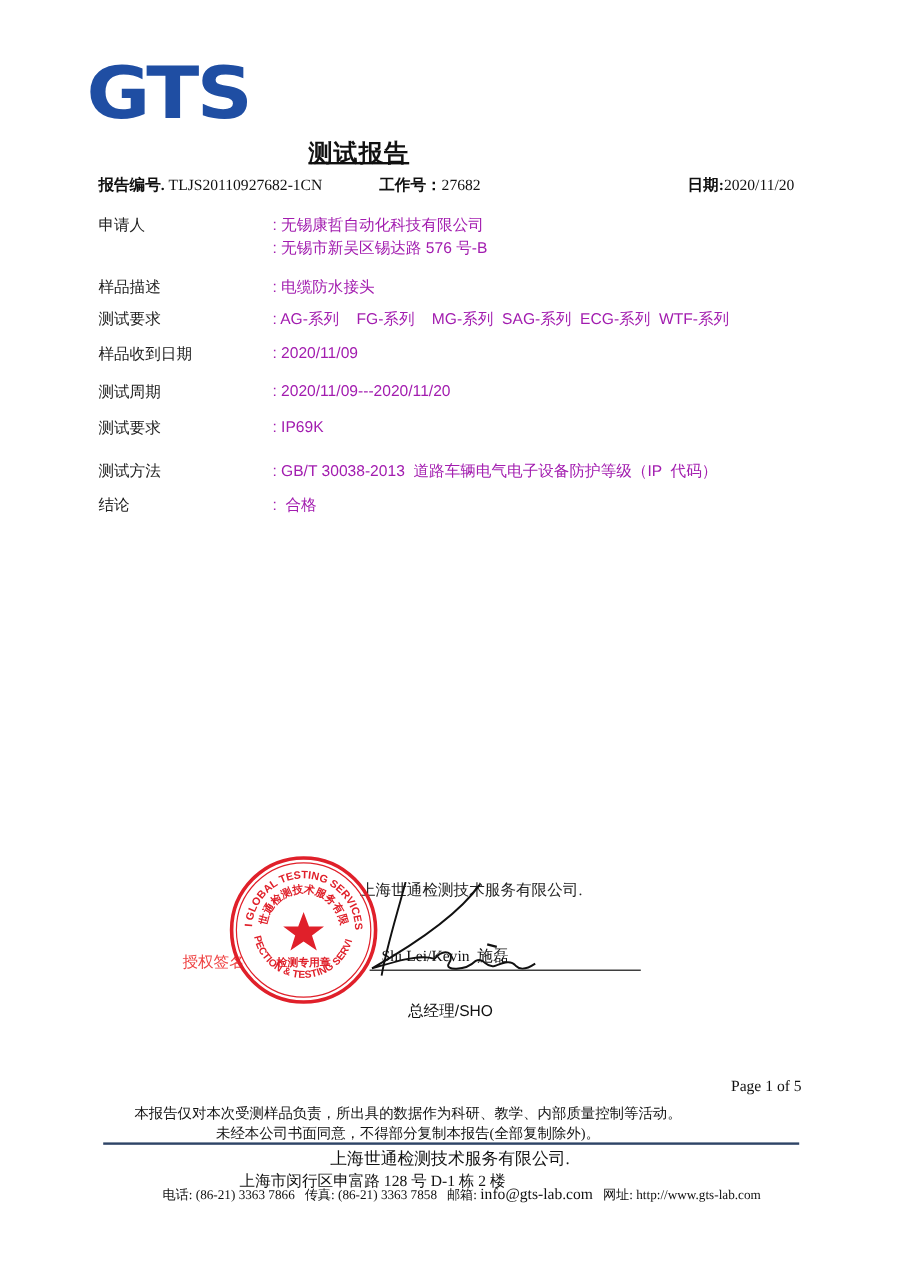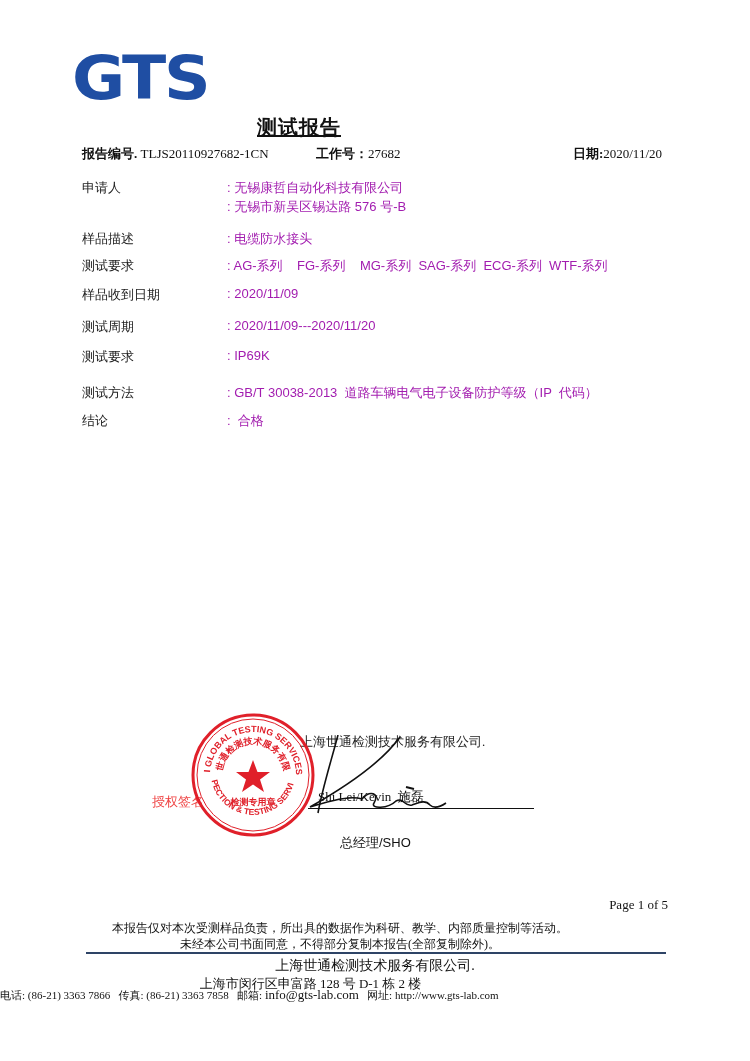--- a/index.html
+++ b/index.html
@@ -35,21 +35,21 @@
   .sig-label { left: 152px; top: 793px; font-size: 13px; color: #ef4444; }
   .sig-line { left: 308px; top: 808px; width: 226px; border-top: 1px solid #111; }
   .sig-name { left: 318px; top: 788px; font-family: Liberation Serif, serif; font-size: 13px; }
   .sig-title { left: 340px; top: 834px; font-family: "Liberation Sans", sans-serif; font-size: 13px; }
   .signature { left: 300px; top: 735px; width: 160px; height: 80px; }
   .page-num { right: 82px; top: 897px; font-size: 13px; }
   .footer-note { left: 0; width: 680px; text-align: center; font-size: 12px; }
   .footer-rule { left: 86px; top: 952px; width: 580px; border-top: 2px solid #2e4466; }
   .footer-co { left: 0; width: 750px; text-align: center; top: 957px; font-size: 14px; }
   .footer-addr { left: 0; width: 621px; text-align: center; top: 975px; font-size: 13px; }
-  .footer-contact { left: 0; width: 634px; text-align: left; top: 987px; font-size: 11px; white-space: nowrap; }
+  .footer-contact { left: 0; width: 634px; text-align: right; top: 987px; font-size: 11px; white-space: nowrap; }
   .footer-contact .big { font-size: 13px; }
 </style>
 </head>
 <body>
 
 <div class="abs logo">GTS</div>
 
 <div class="abs title">测试报告</div>
 
 <div class="abs meta" style="left:82px;">

